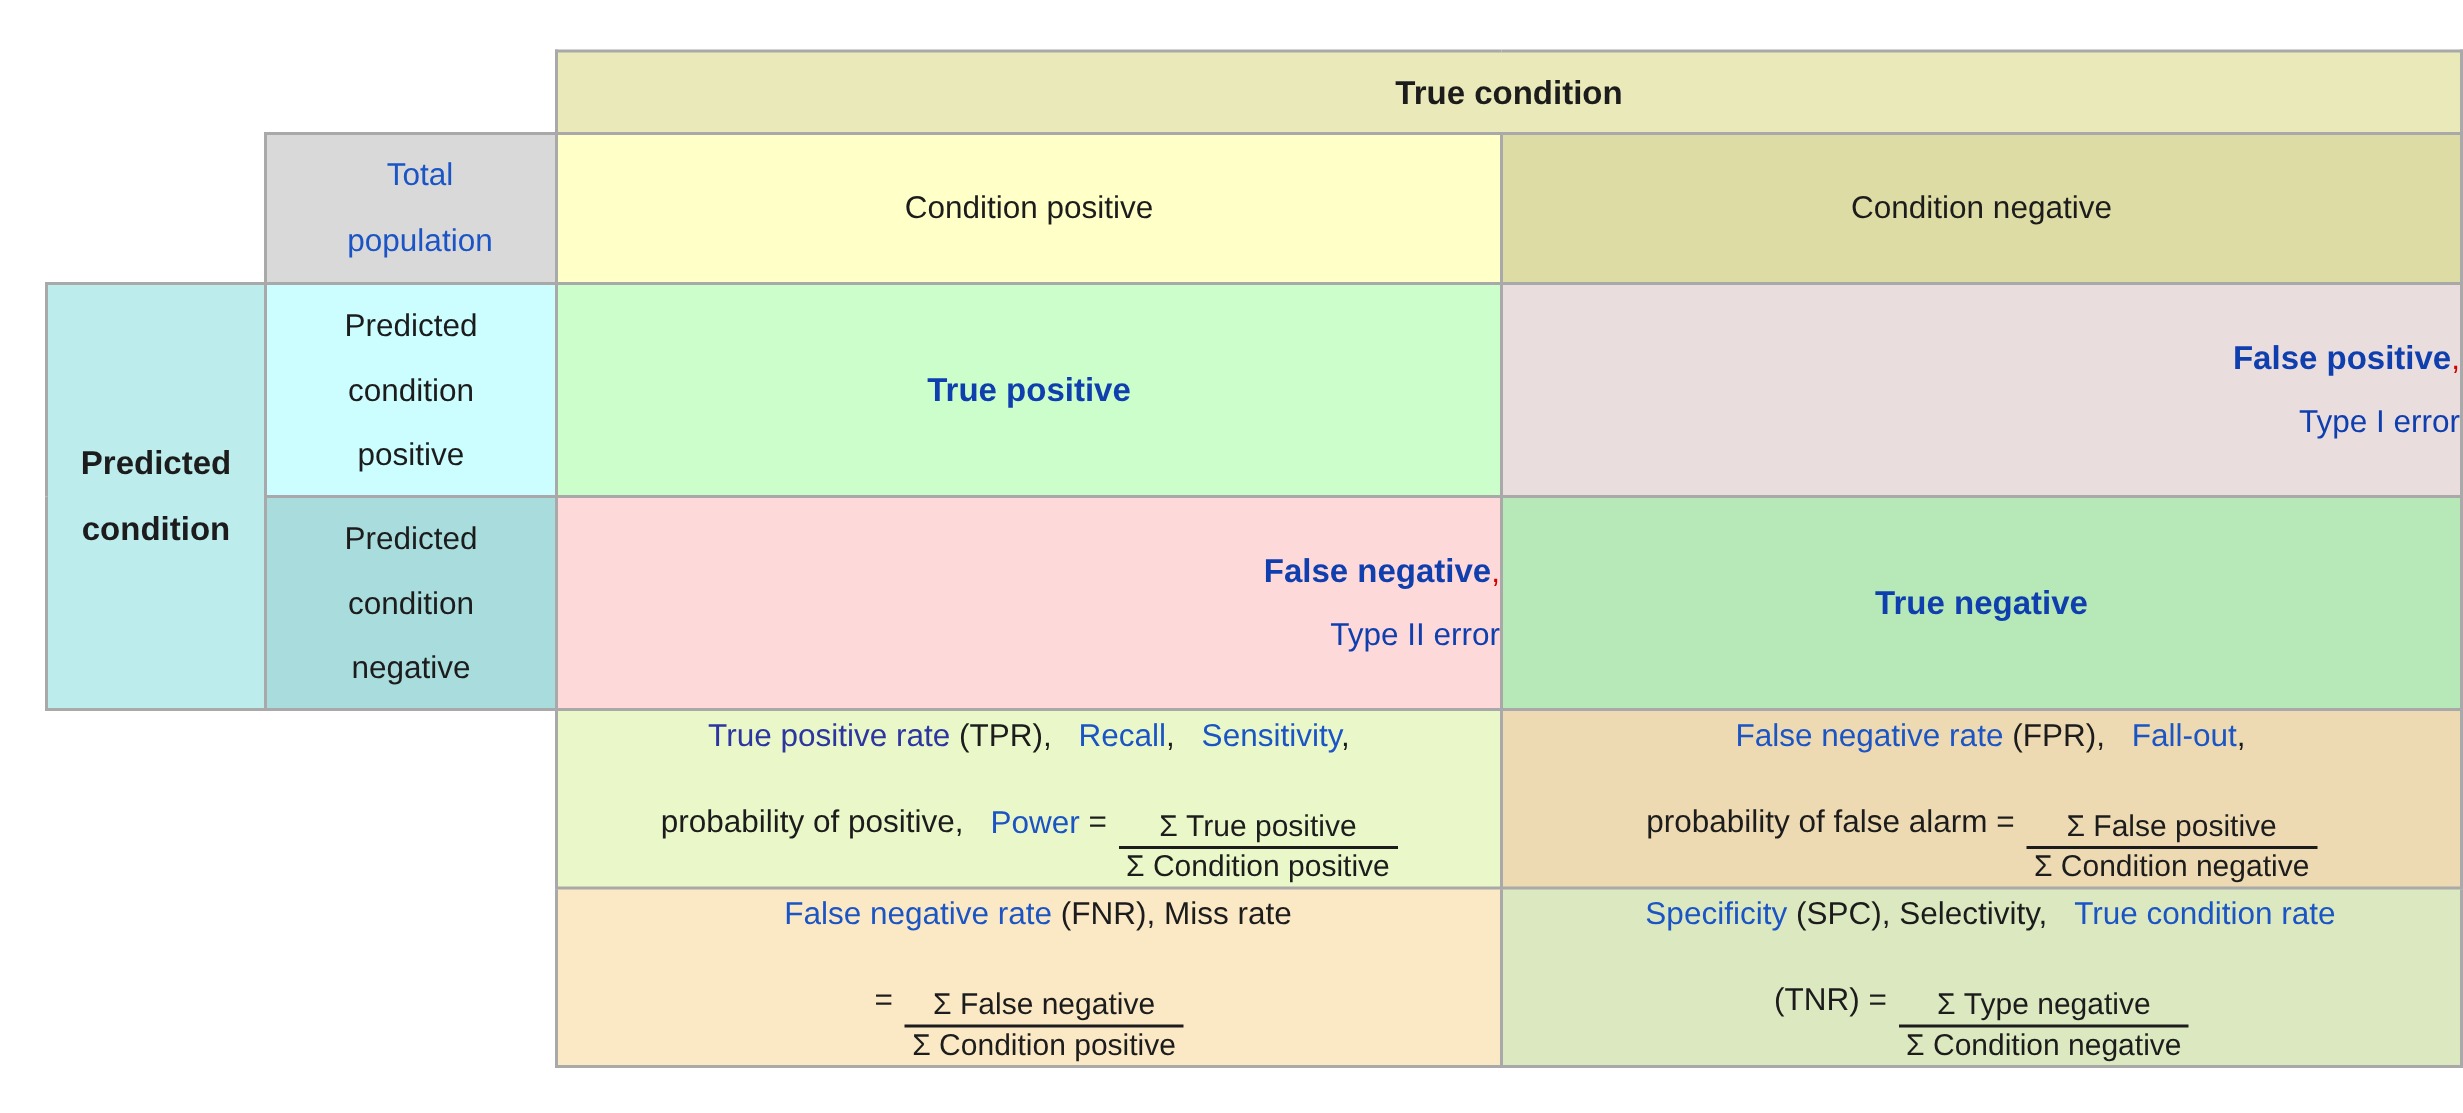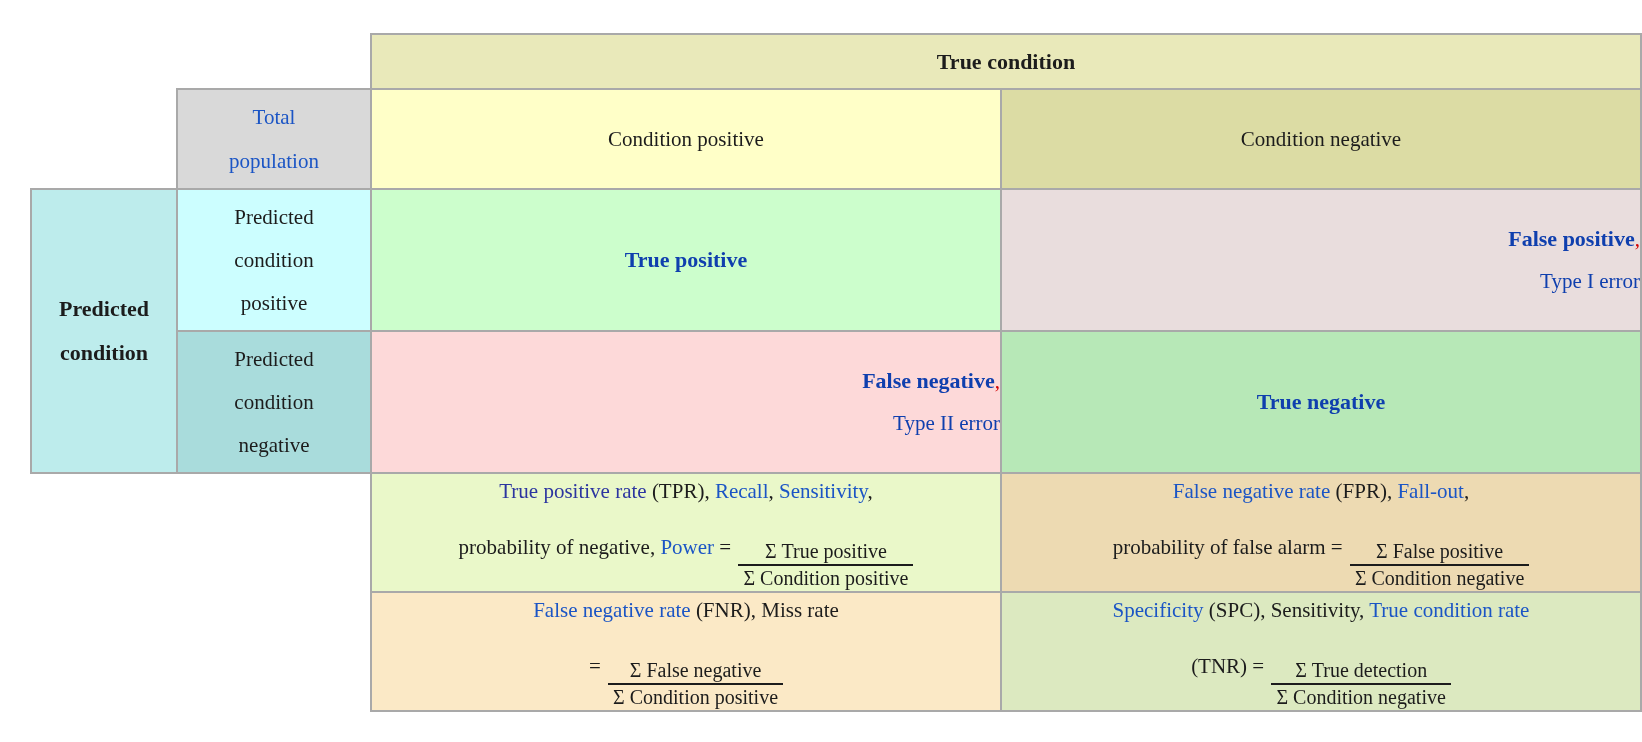--- a/index.html
+++ b/index.html
@@ -9,28 +9,28 @@
     color:var(--text,#1c1c1c);
     position:relative;
   }
   table.cm{
     position:absolute;left:30px;top:33px;
     border-collapse:collapse;table-layout:fixed;
   }
   td,th{
     border:2px solid var(--border,#a9a9a9);
     text-align:center;vertical-align:middle;
-    padding:0;font-weight:normal;font-size:21px;font-family:Liberation Serif, serif;
+    padding:0;font-weight:normal;font-size:21px;
   }
   td.blank{border:none;background:#ffffff;}
   .bold22{font-weight:bold;font-size:22px;color:var(--text,#1c1c1c);}
   .lh43 div{line-height:43px;}
   .lh44 div{line-height:44px;}
   .lh42{line-height:42px;text-align:right;}
-  .link{color:var(--blue-link,#1b55c5);cursor:pointer;}
+  .link{color:var(--blue-link,#1b55c5);cursor:pointer;padding-left:12px;}
   .visited{color:var(--blue-visited,#2c35a0);cursor:pointer;}
   .red{color:var(--red,#d40000);}
   .cell-title{font-weight:bold;font-size:22px;color:var(--blue-title,#0f3fae);cursor:pointer;}
   .sub-blue{color:var(--blue-title,#0f3fae);}
   
   .bg-truecond{background:var(--bg-truecond,#e9e9ba);}
   .bg-condpos{background:var(--bg-condpos,#ffffc8);}
   .bg-condneg{background:var(--bg-condneg,#dcdca4);}
   .bg-totalpop{background:var(--bg-totalpop,#d9d9d9);}
   .bg-predcond{background:var(--bg-predcond,#bdecec);}
@@ -124,21 +124,21 @@
     </td>
     <td class="bg-tn">
       <span class="cell-title">True negative</span>
     </td>
   </tr>
 
   <tr style="height:117px">
     <td class="blank" colspan="2"></td>
     <td class="bg-tpr metric">
       <div class="mline1"><span class="visited">True positive rate</span><span> (TPR), </span><span class="link">Recall</span><span>, </span><span class="link">Sensitivity</span><span>,</span></div>
-      <div class="mline2"><span>probability of negative, </span><span class="link">Power</span><span> = </span><span class="frac">
+      <div class="mline2"><span>probability of positive, </span><span class="link">Power</span><span> = </span><span class="frac">
               <span class="num">Σ True positive</span>
               <span class="den">Σ Condition positive</span>
             </span></div>
     </td>
     <td class="bg-fpr metric">
       <div class="mline1"><span class="link">False negative rate</span><span> (FPR), </span><span class="link">Fall-out</span><span>,</span></div>
       <div class="mline2"><span>probability of false alarm = </span><span class="frac">
               <span class="num">Σ False positive</span>
               <span class="den">Σ Condition negative</span>
             </span></div>
@@ -148,21 +148,21 @@
   <tr style="height:84px">
     <td class="blank" colspan="2"></td>
     <td class="bg-fnr metric">
       <div class="mline1"><span class="link">False negative rate</span><span> (FNR), Miss rate</span></div>
       <div class="mline2"><span>= </span><span class="frac">
               <span class="num">Σ False negative</span>
               <span class="den">Σ Condition positive</span>
             </span></div>
     </td>
     <td class="bg-tnr metric">
-      <div class="mline1"><span class="link">Specificity</span><span> (SPC), Sensitivity, </span><span class="link">True condition rate</span></div>
+      <div class="mline1"><span class="link">Specificity</span><span> (SPC), Selectivity, </span><span class="link">True condition rate</span></div>
       <div class="mline2"><span>(TNR) = </span><span class="frac">
-              <span class="num">Σ True detection</span>
+              <span class="num">Σ Type negative</span>
               <span class="den">Σ Condition negative</span>
             </span></div>
     </td>
   </tr>
 </tbody>
   </table>
 
 </body></html>

